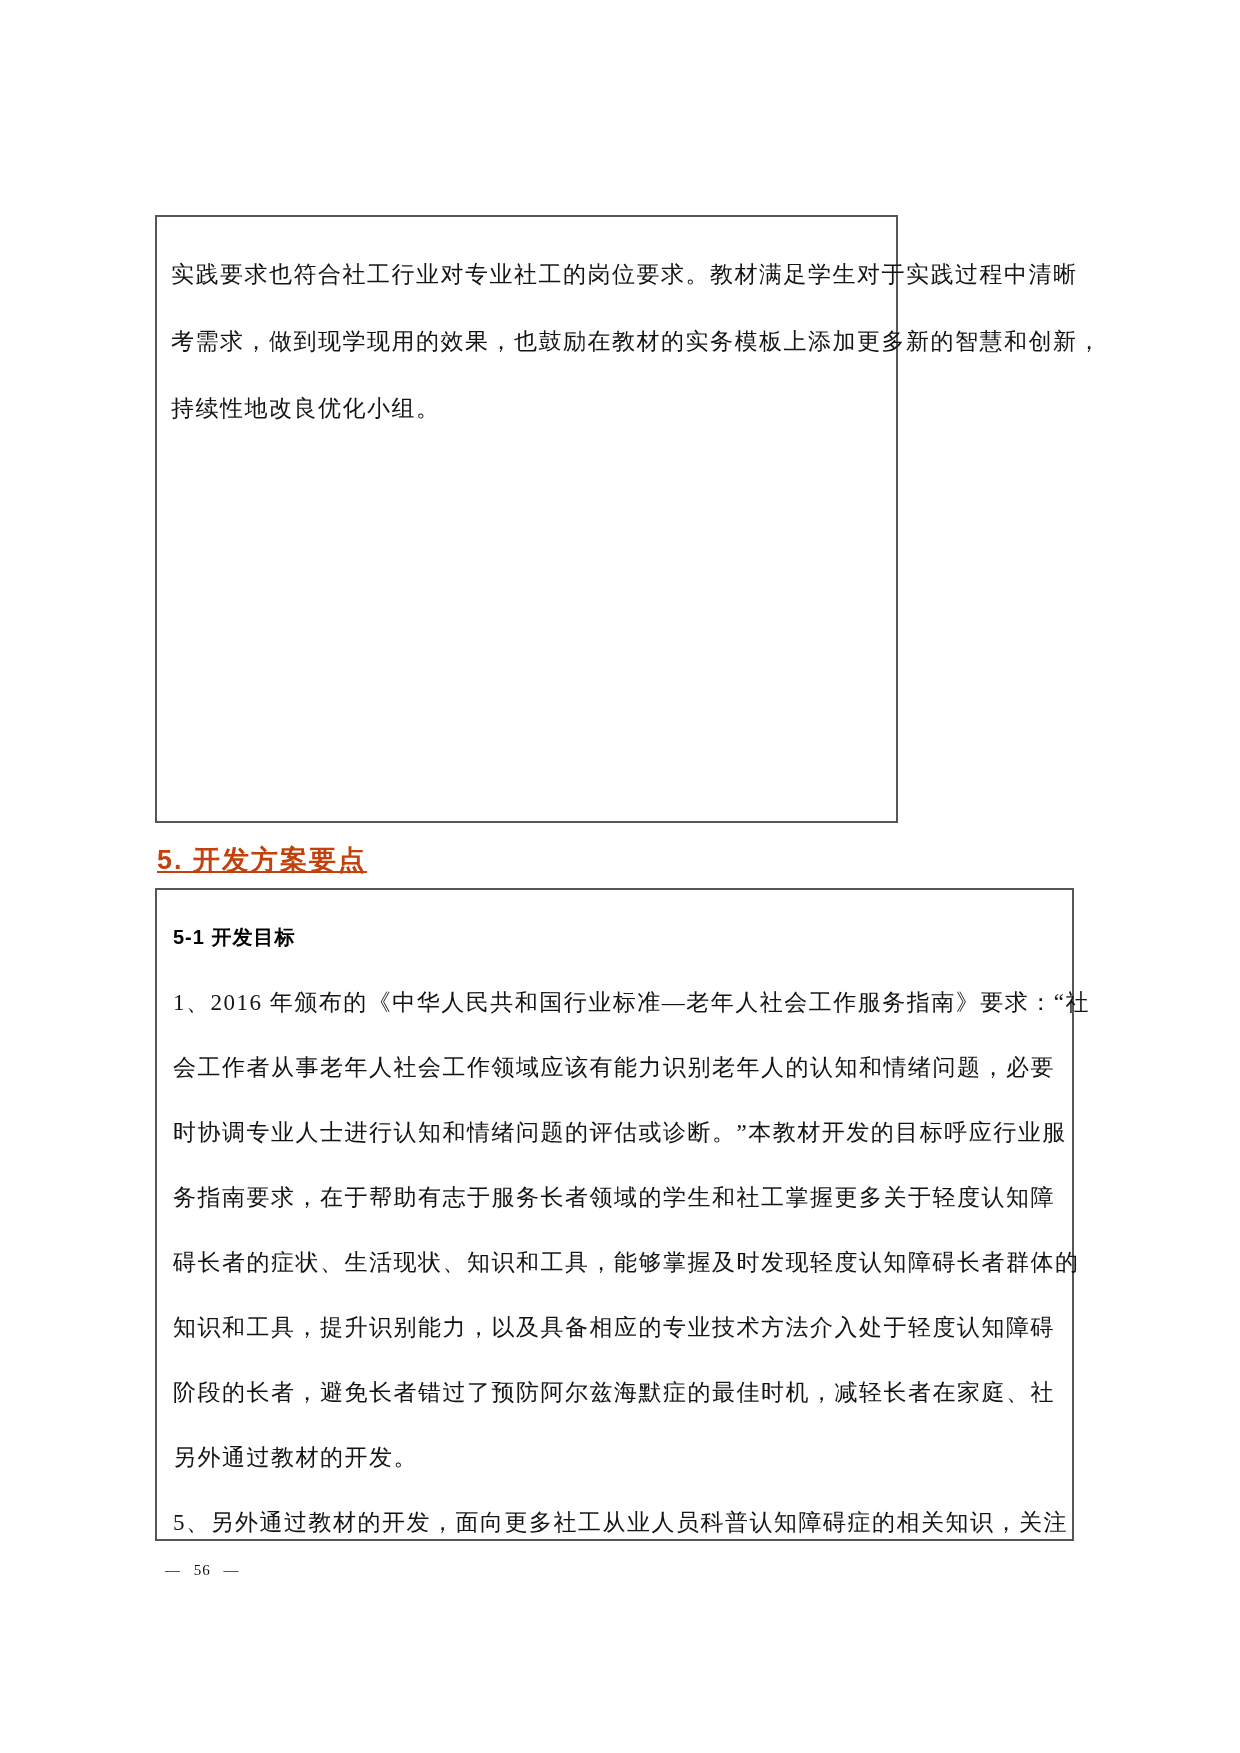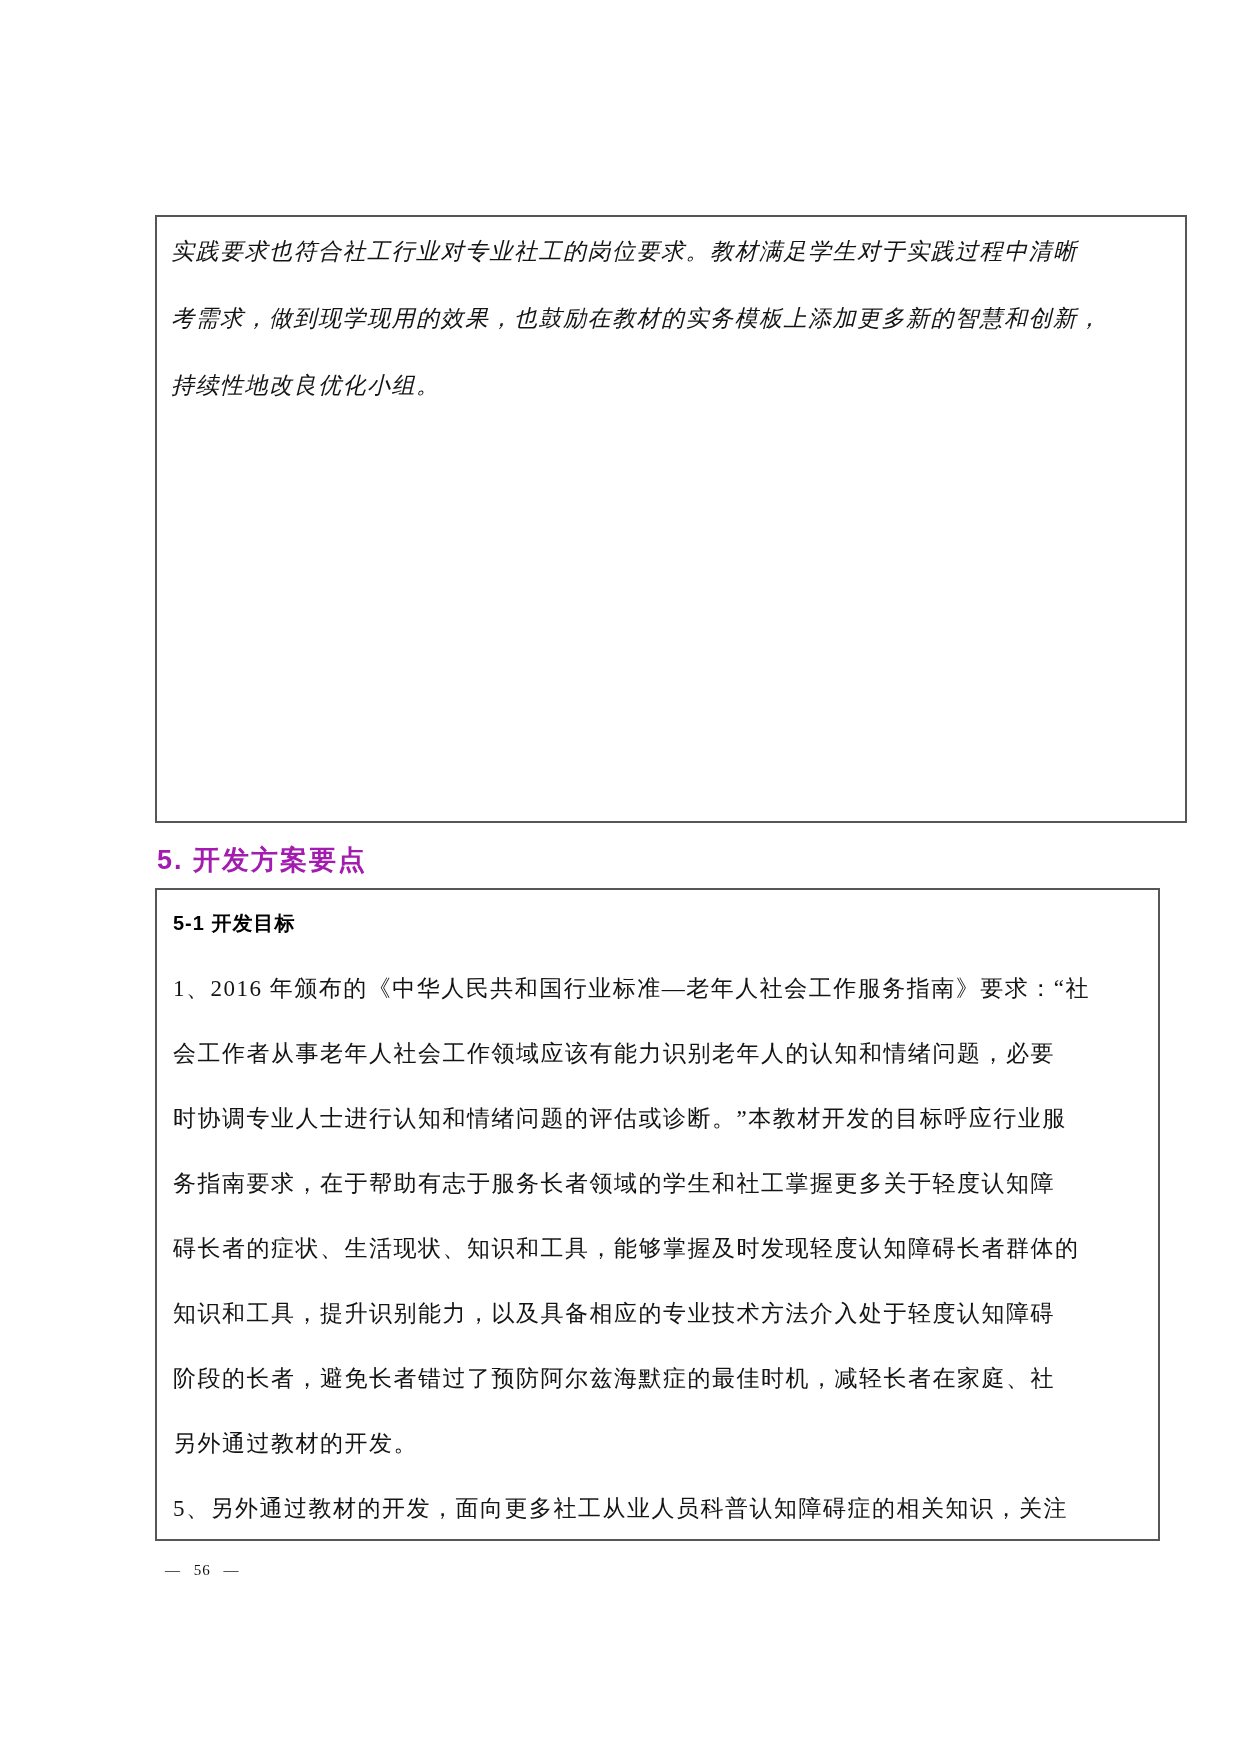--- a/index.html
+++ b/index.html
@@ -18,31 +18,30 @@
   }
   .box {
     position: absolute;
     box-sizing: border-box;
     border: 2px solid #565656;
     background: #ffffff;
   }
   .box1 {
     left: 155px;
     top: 215px;
-    width: 1032px;
+    width: 743px;
     height: 608px;
-    padding: 1px 14px;
-    font-style: italic;
+    padding: 24px 14px;
   }
   .box2 {
     left: 155px;
     top: 888px;
-    width: 1005px;
+    width: 919px;
     height: 653px;
-    padding: 10px 16px;
+    padding: 24px 16px;
   }
   .body-line {
     font-size: 23px;
     line-height: 67px;
     height: 67px;
     letter-spacing: 1.5px;
     white-space: nowrap;
     color: #141414;
   }
   .box2 .body-line {
@@ -55,22 +54,23 @@
   .section-heading {
     position: absolute;
     left: 157px;
     top: 840px;
     height: 40px;
     line-height: 40px;
     font-family: "Liberation Sans", "DejaVu Sans", sans-serif;
     font-weight: bold;
     font-size: 27px;
     letter-spacing: 2px;
-    color: #a21caf;
+    color: #c2410c;
     white-space: nowrap;
+    text-decoration: underline;
   }
   .subheading {
     font-family: "Liberation Sans", "DejaVu Sans", sans-serif;
     font-weight: bold;
     font-size: 20px;
     line-height: 46px;
     height: 46px;
     letter-spacing: 1px;
     color: #000000;
     white-space: nowrap;

